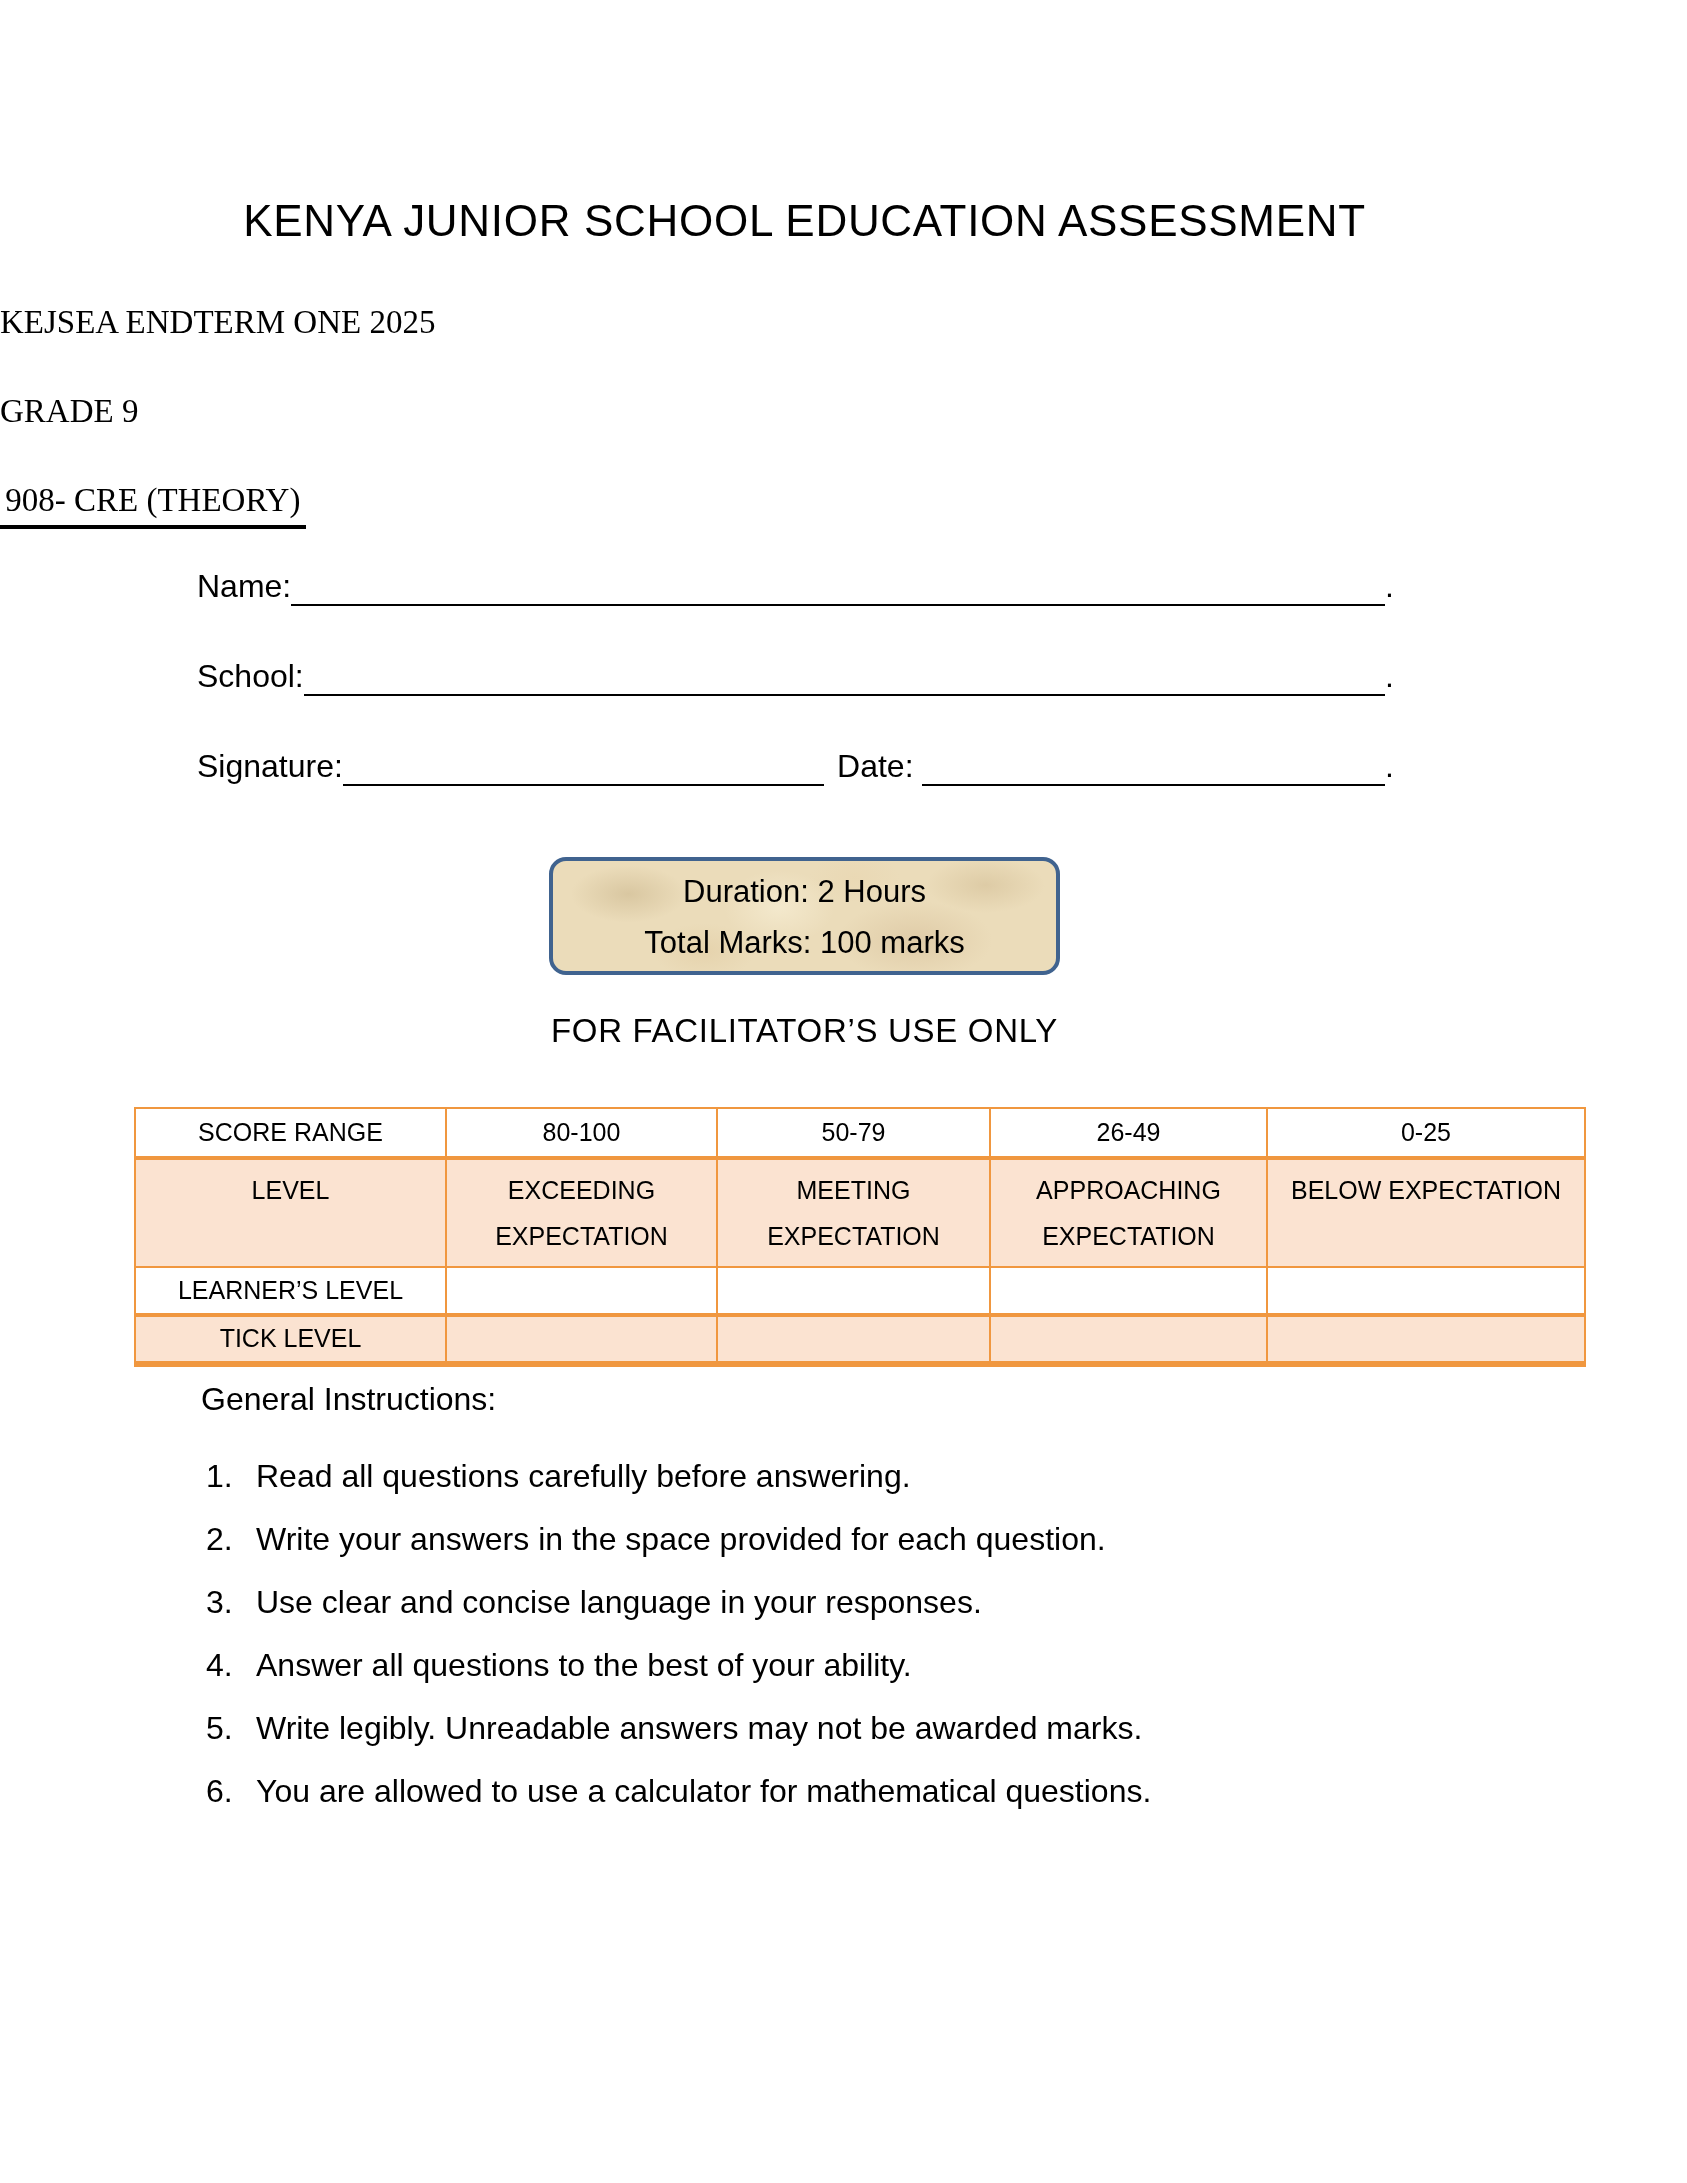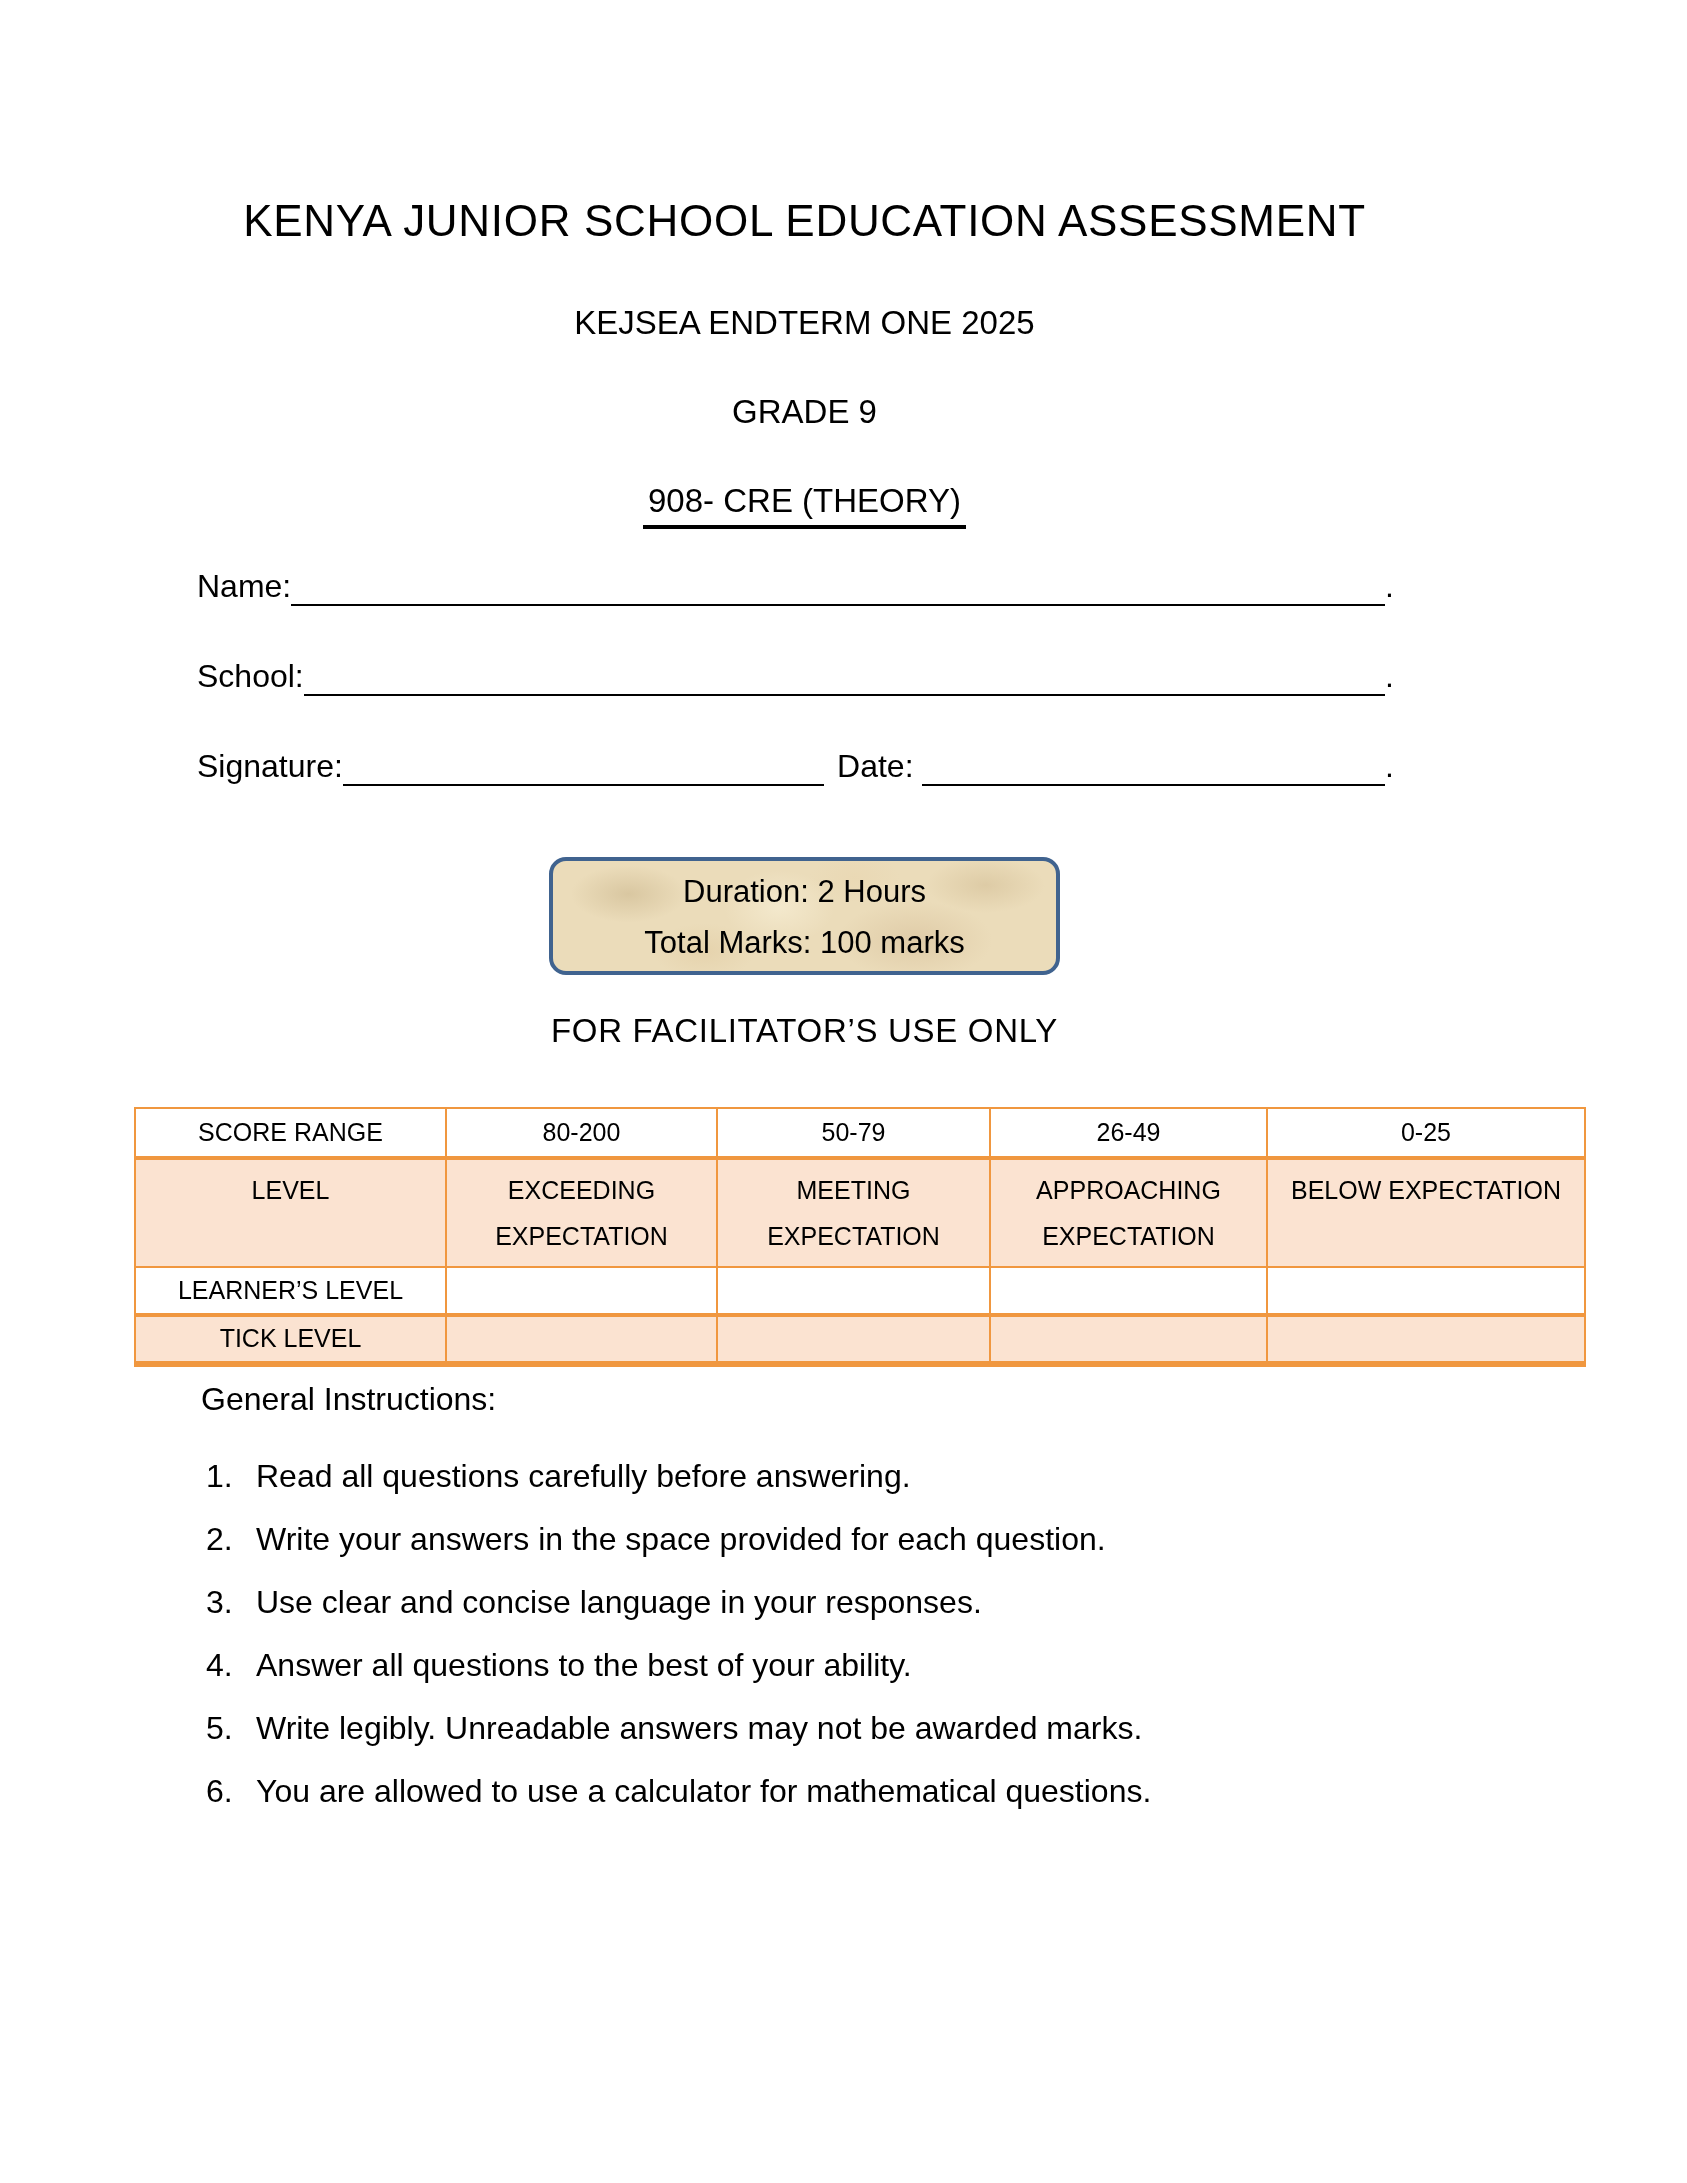--- a/index.html
+++ b/index.html
@@ -13,21 +13,21 @@
     overflow:hidden;
   }
   
   .title {
     padding-top:199px;
     text-align:center;
     font-size:44px; font-weight:400; line-height:1;
     letter-spacing:0.7px;
     white-space:nowrap;
   }
-  .subline { text-align:center; font-size:33px; font-weight:400; line-height:1; }
+  .subline { font-size:33px; font-weight:400; line-height:1;font-family:Liberation Serif, serif; }
   .series  { margin-top:63px; }
   .grade   { margin-top:56px; }
   .subject { margin-top:56px; }
   .subject .u {
     display:inline-block;
     border-bottom:4px solid #000;
     padding:0 5.3px 8px 5.3px;
   }
   
   .field-row {
@@ -156,21 +156,21 @@
     <colgroup>
       <col style="width:311px">
         <col style="width:271px">
         <col style="width:273px">
         <col style="width:277px">
         <col style="width:318px">
     </colgroup>
     <tbody>
       <tr class="row-sr">
         <td>SCORE RANGE</td>
-        <td>80-200</td>
+        <td>80-100</td>
         <td>50-79</td>
         <td>26-49</td>
         <td>0-25</td>
       </tr>
       <tr class="row-level">
         <td>LEVEL</td>
         <td>EXCEEDING EXPECTATION</td>
         <td>MEETING EXPECTATION</td>
         <td>APPROACHING EXPECTATION</td>
         <td>BELOW EXPECTATION</td>

